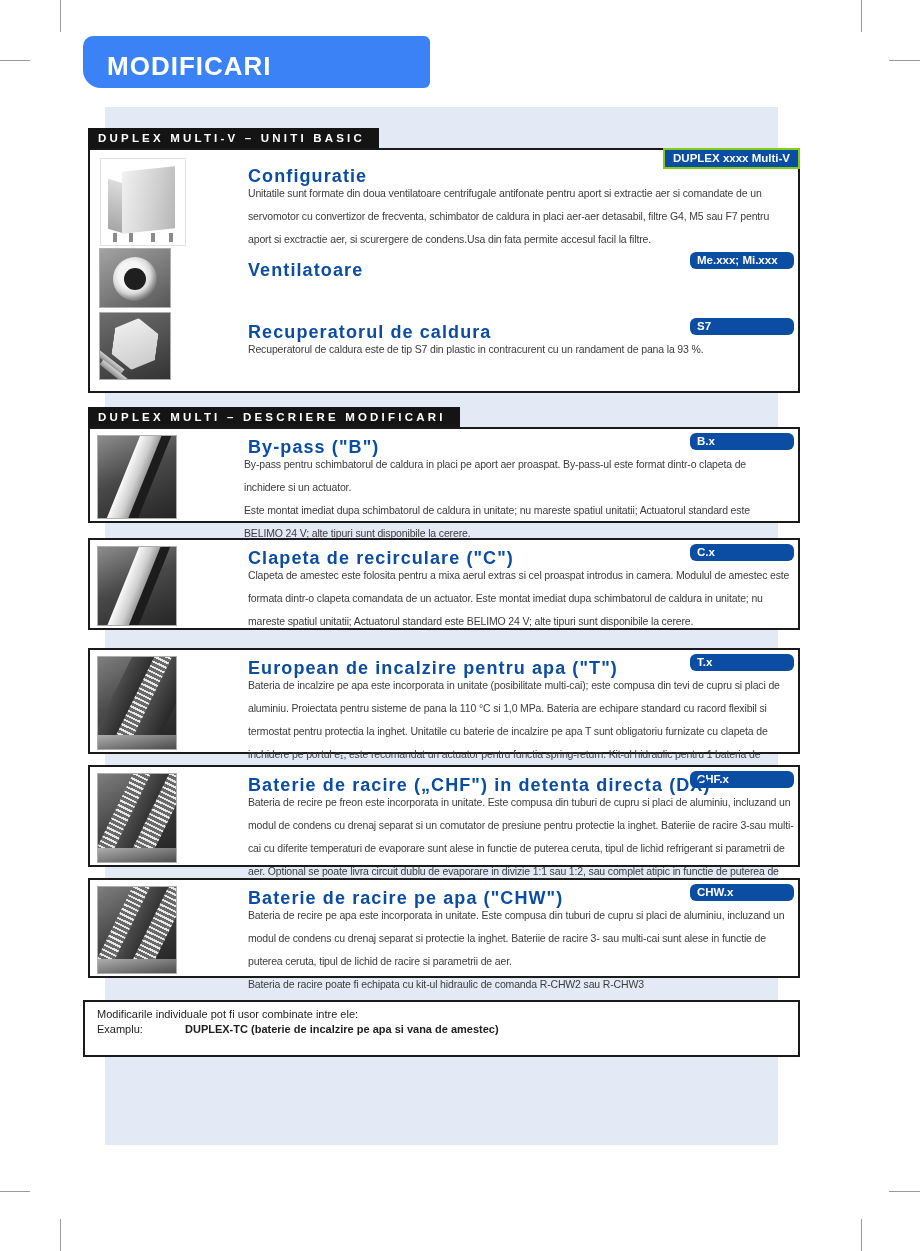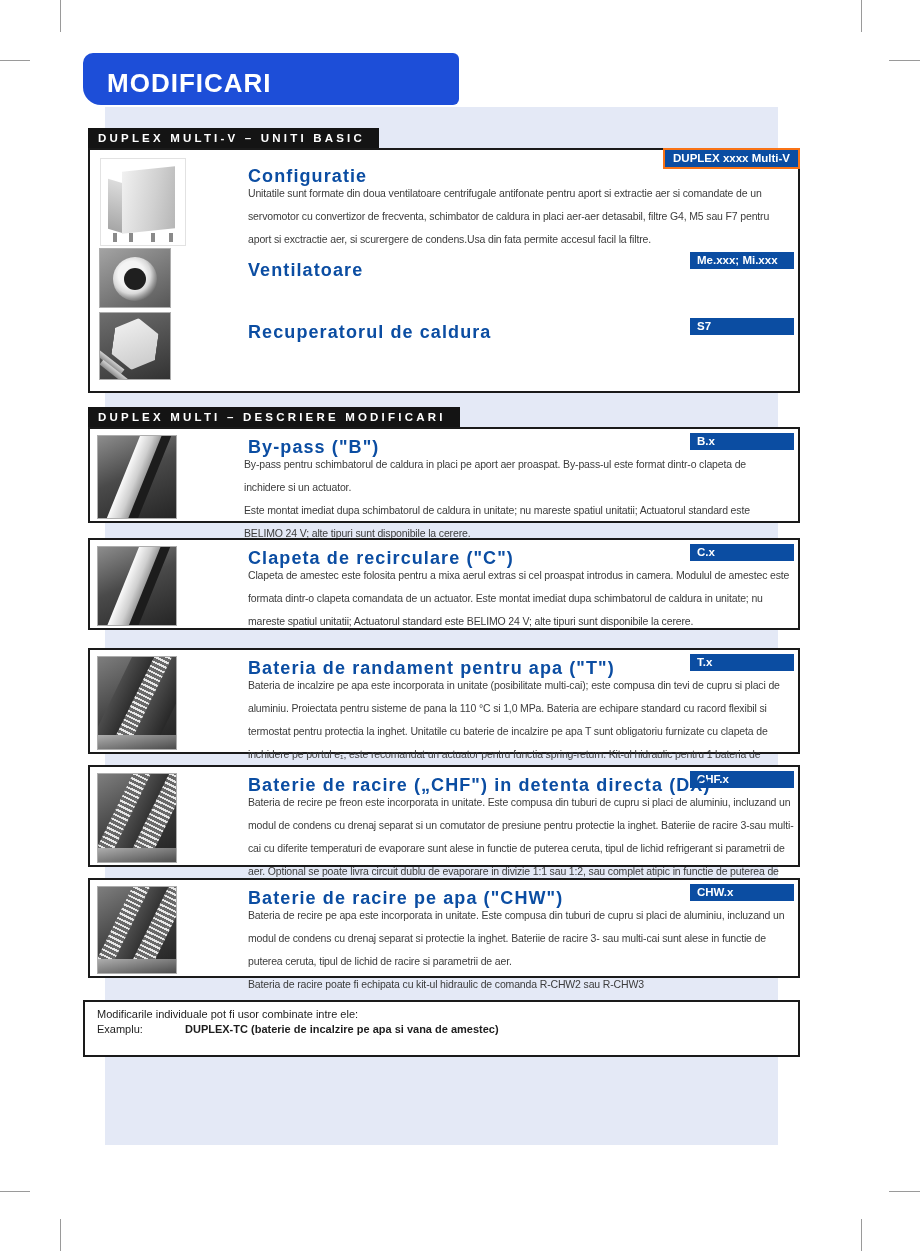--- a/index.html
+++ b/index.html
@@ -2,38 +2,38 @@
 <html><head>
 <meta charset="utf-8">
 <style>
   html,body{margin:0;padding:0;background:#ffffff;}
   .page{position:relative;width:920px;height:1251px;background:#fff;overflow:hidden;
         font-family:"Liberation Sans",sans-serif;}
   .crop{position:absolute;background:#9a9a9a;}
 
   .band{position:absolute;left:105px;top:107px;width:673px;height:1038px;background:#e4e9f6;}
 
-  .title-box{position:absolute;left:83px;top:53px;width:376px;height:52px;background:#1d4ed8;
+  .title-box{position:absolute;left:83px;top:36px;width:347px;height:52px;background:#3b82f6;
              border-radius:10px 6px 6px 18px;}
   .title-box .t{position:absolute;left:24px;bottom:6px;color:#fff;font-size:26px;font-weight:bold;
                 letter-spacing:1px;}
 
   .slabel{position:absolute;left:88px;background:#141414;color:#fff;font-size:11.5px;font-weight:bold;
           letter-spacing:3.2px;padding:4px 14px 4px 10px;white-space:nowrap;}
 
   .panel{position:absolute;left:88px;width:712px;background:#fff;border:2px solid #1a1a1a;
          box-sizing:border-box;}
   .heading{position:absolute;color:#0b4da2;font-weight:bold;font-size:18px;letter-spacing:1.1px;
            white-space:nowrap;}
   .body{position:absolute;color:#3c3c3c;font-size:10.5px;line-height:23px;letter-spacing:-0.15px;
         white-space:pre-line;}
   .badge{position:absolute;background:#0b4da2;color:#fff;font-weight:bold;font-size:11.5px;
          padding:2px 8px 3px 8px;white-space:nowrap;}
-  .badge.bar{width:104px;box-sizing:border-box;padding:2px 0 3px 7px;right:4px;}
-  .badge.bordered{border:2px solid #f97316;top:-2px;right:-2px;text-align:right;}
+  .badge.bar{width:104px;box-sizing:border-box;padding:2px 0 3px 7px;right:4px;border-radius:6px;}
+  .badge.bordered{border:2px solid #84cc16;top:-2px;right:-2px;text-align:right;}
 
   .photo{position:absolute;overflow:hidden;border:1px solid #adadad;background:#4e4e4e;}
   .photo.white{background:#fff;border:1px solid #e2e2e2;}
 
   
   .unit-side{position:absolute;left:7px;top:22px;width:15px;height:50px;
              background:linear-gradient(180deg,#dcdcdc,#a6a6a6);transform:skewY(16deg);}
   .unit-front{position:absolute;left:21px;top:10px;width:53px;height:62px;
               background:linear-gradient(100deg,#f1f1f1,#d0d0d0 60%,#b6b6b6);transform:skewY(-6deg);}
   .unit-leg{position:absolute;width:4px;height:9px;background:#8a8a8a;bottom:3px;}
@@ -119,20 +119,21 @@
     <div class="badge bar" style="top:102px">Me.xxx; Mi.xxx</div>
     <div class="heading" style="left:158px;top:110px">Ventilatoare</div>
 
     <div class="photo hx" style="left:9px;top:162px;width:70px;height:66px">
       <div class="hex"></div>
       <div class="tube" style="left:-6px;top:46px"></div>
       <div class="tube" style="left:-2px;top:56px"></div>
     </div>
     <div class="badge bar" style="top:168px">S7</div>
     <div class="heading" style="left:158px;top:172px">Recuperatorul de caldura</div>
+    <div class="body" style="left:158px;top:188px;width:546px">Recuperatorul de caldura este de tip S7 din plastic in contracurent cu un randament de pana la 93 %.</div>
   </div>
 
   <div class="slabel" style="top:407px">DUPLEX MULTI – DESCRIERE MODIFICARI</div>
 
   <div class="panel" style="top:427px;height:96px">
     <div class="photo damper" style="left:7px;top:6px;width:78px;height:82px">
       <div class="plate"></div>
       <div class="plate-shadow"></div>
     </div>
     <div class="badge bar" style="top:4px">B.x</div>
@@ -152,21 +153,21 @@
   </div>
 
   <div class="panel" style="top:648px;height:106px">
     <div class="photo coilbg" style="left:7px;top:6px;width:78px;height:92px">
       <div class="slab" style="left:12px"></div>
       <div class="coil" style="left:34px"></div>
       <div class="slab" style="left:52px"></div>
       <div class="wedge"></div>
     </div>
     <div class="badge bar" style="top:4px">T.x</div>
-    <div class="heading" style="left:158px;top:8px">Bateria de randament pentru apa ("T")</div>
+    <div class="heading" style="left:158px;top:8px">European de incalzire pentru apa ("T")</div>
     <div class="body" style="left:158px;top:24px;width:546px">Bateria de incalzire pe apa este incorporata in unitate (posibilitate multi-cai); este compusa din tevi de cupru si placi de aluminiu. Proiectata pentru sisteme de pana la 110 °C si 1,0 MPa. Bateria are echipare standard cu racord flexibil si termostat pentru protectia la inghet. Unitatile cu baterie de incalzire pe apa T sunt obligatoriu furnizate cu clapeta de inchidere pe portul e₁; este recomandat un actuator pentru functia spring-return. Kit-ul hidraulic pentru 1 bateria de incalzire mai contine modul-ul de comanda RE-TPO4 sau RE-TPO3.</div>
   </div>
 
   <div class="panel" style="top:765px;height:102px">
     <div class="photo coilbg" style="left:7px;top:6px;width:78px;height:88px">
       <div class="coil" style="left:14px"></div>
       <div class="slab" style="left:32px"></div>
       <div class="coil" style="left:50px"></div>
       <div class="wedge"></div>
     </div>

